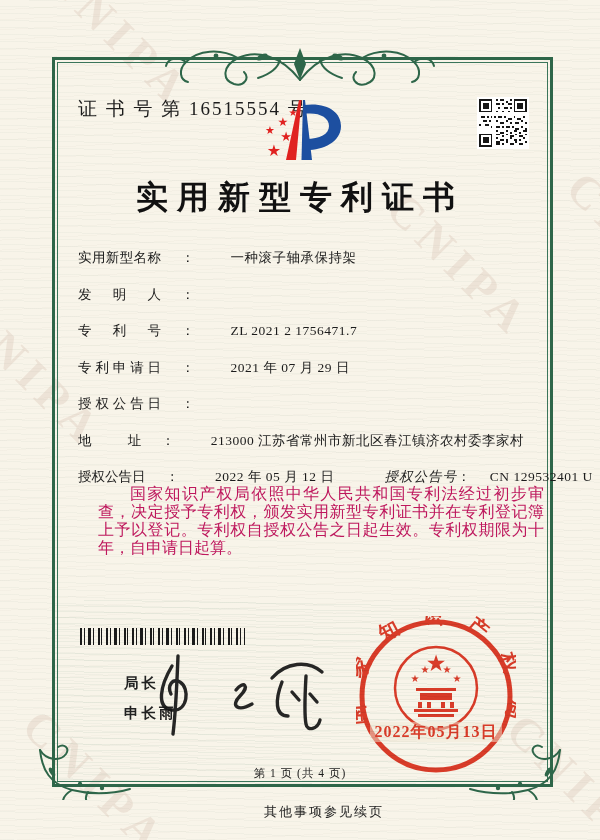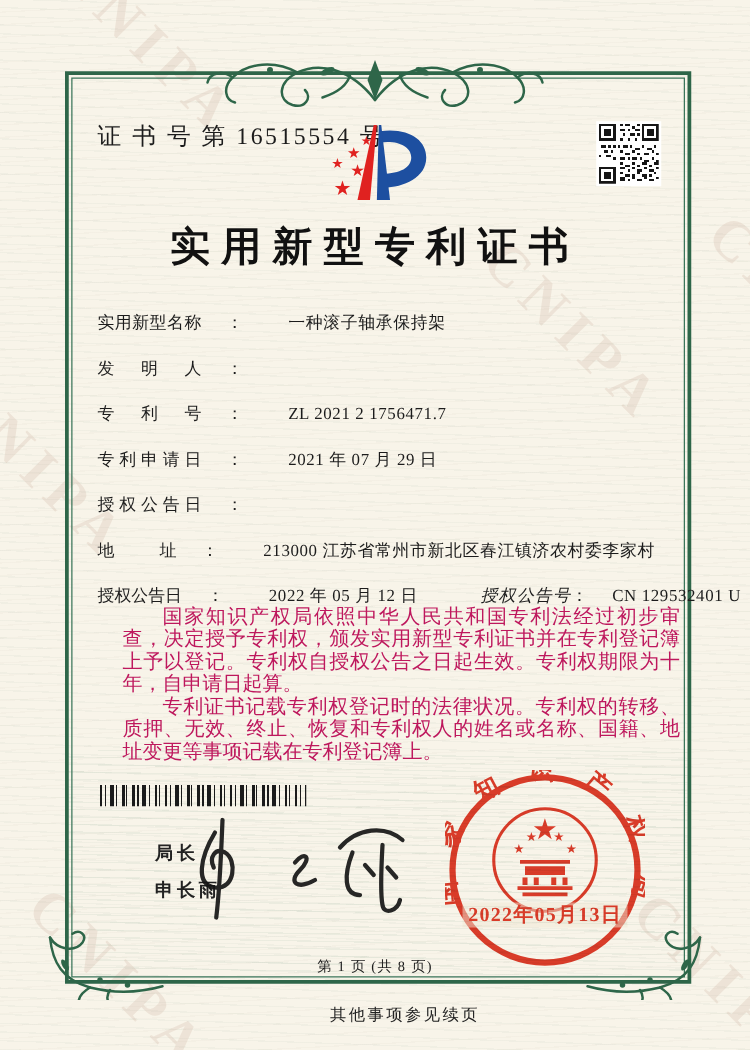--- a/index.html
+++ b/index.html
@@ -210,21 +210,20 @@
       <span class="fvalue">2022 年 05 月 12 日</span>
       <span class="fpair2">
         <span class="flabel2">授权公告号</span><span>：</span>
         <span class="fvalue">CN 129532401 U</span>
       </span>
     </div>
   </div>
 
   <div class="body-text">
     <p>国家知识产权局依照中华人民共和国专利法经过初步审查，决定授予专利权，颁发实用新型专利证书并在专利登记簿上予以登记。专利权自授权公告之日起生效。专利权期限为十年，自申请日起算。</p>
-    <p>专利证书记载专利权登记时的法律状况。专利权的转移、质押、无效、终止、恢复和专利权人的姓名或名称、国籍、地址变更等事项记载在专利登记簿上。</p>
   </div>
 
   <div class="barcode"></div>
 
   <div class="sig-block">
     <div>局长</div>
     <div>申长雨</div>
   </div>
 
   <svg class="sig-svg" viewBox="0 0 212 90">
@@ -263,16 +262,16 @@
         <rect x="85" y="86" width="4" height="6"></rect>
           <rect x="94" y="86" width="4" height="6"></rect>
         <rect x="58" y="93" width="44" height="3"></rect>
         <rect x="62" y="98" width="36" height="3"></rect>
       </g>
       <rect x="14" y="106" width="132" height="20" fill="#f8f4e9" opacity=".5"></rect>
       <text x="80" y="121" font-size="16" font-weight="bold" fill="#de2e1b" text-anchor="middle" letter-spacing="1">2022年05月13日</text>
     </g>
   </svg>
 
-  <div class="page-number">第 1 页 (共 8 页)</div>
+  <div class="page-number">第 1 页 (共 4 页)</div>
   <div class="continuation">其他事项参见续页</div>
 
 </div>
 
 </body></html>

